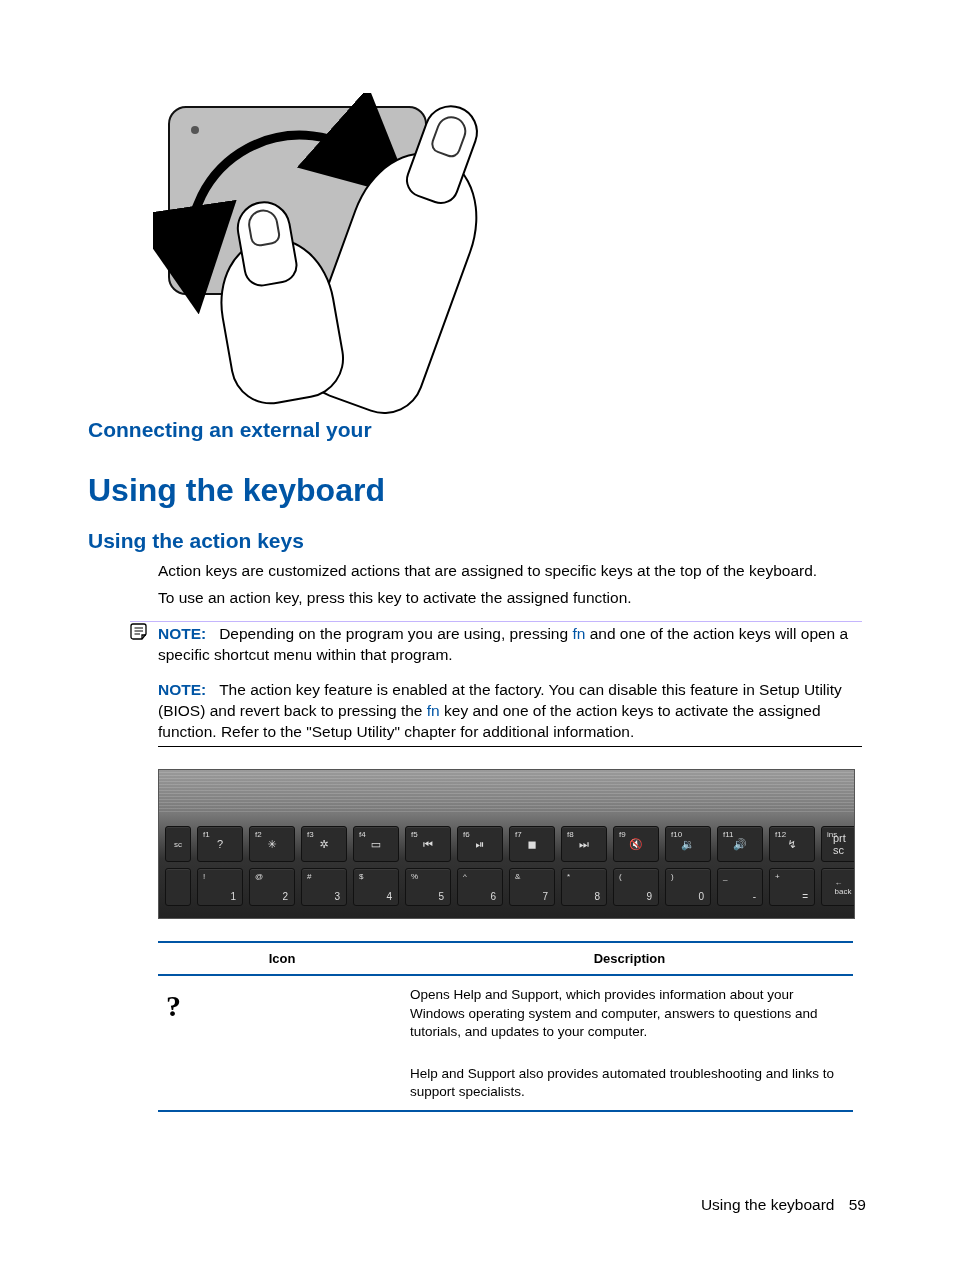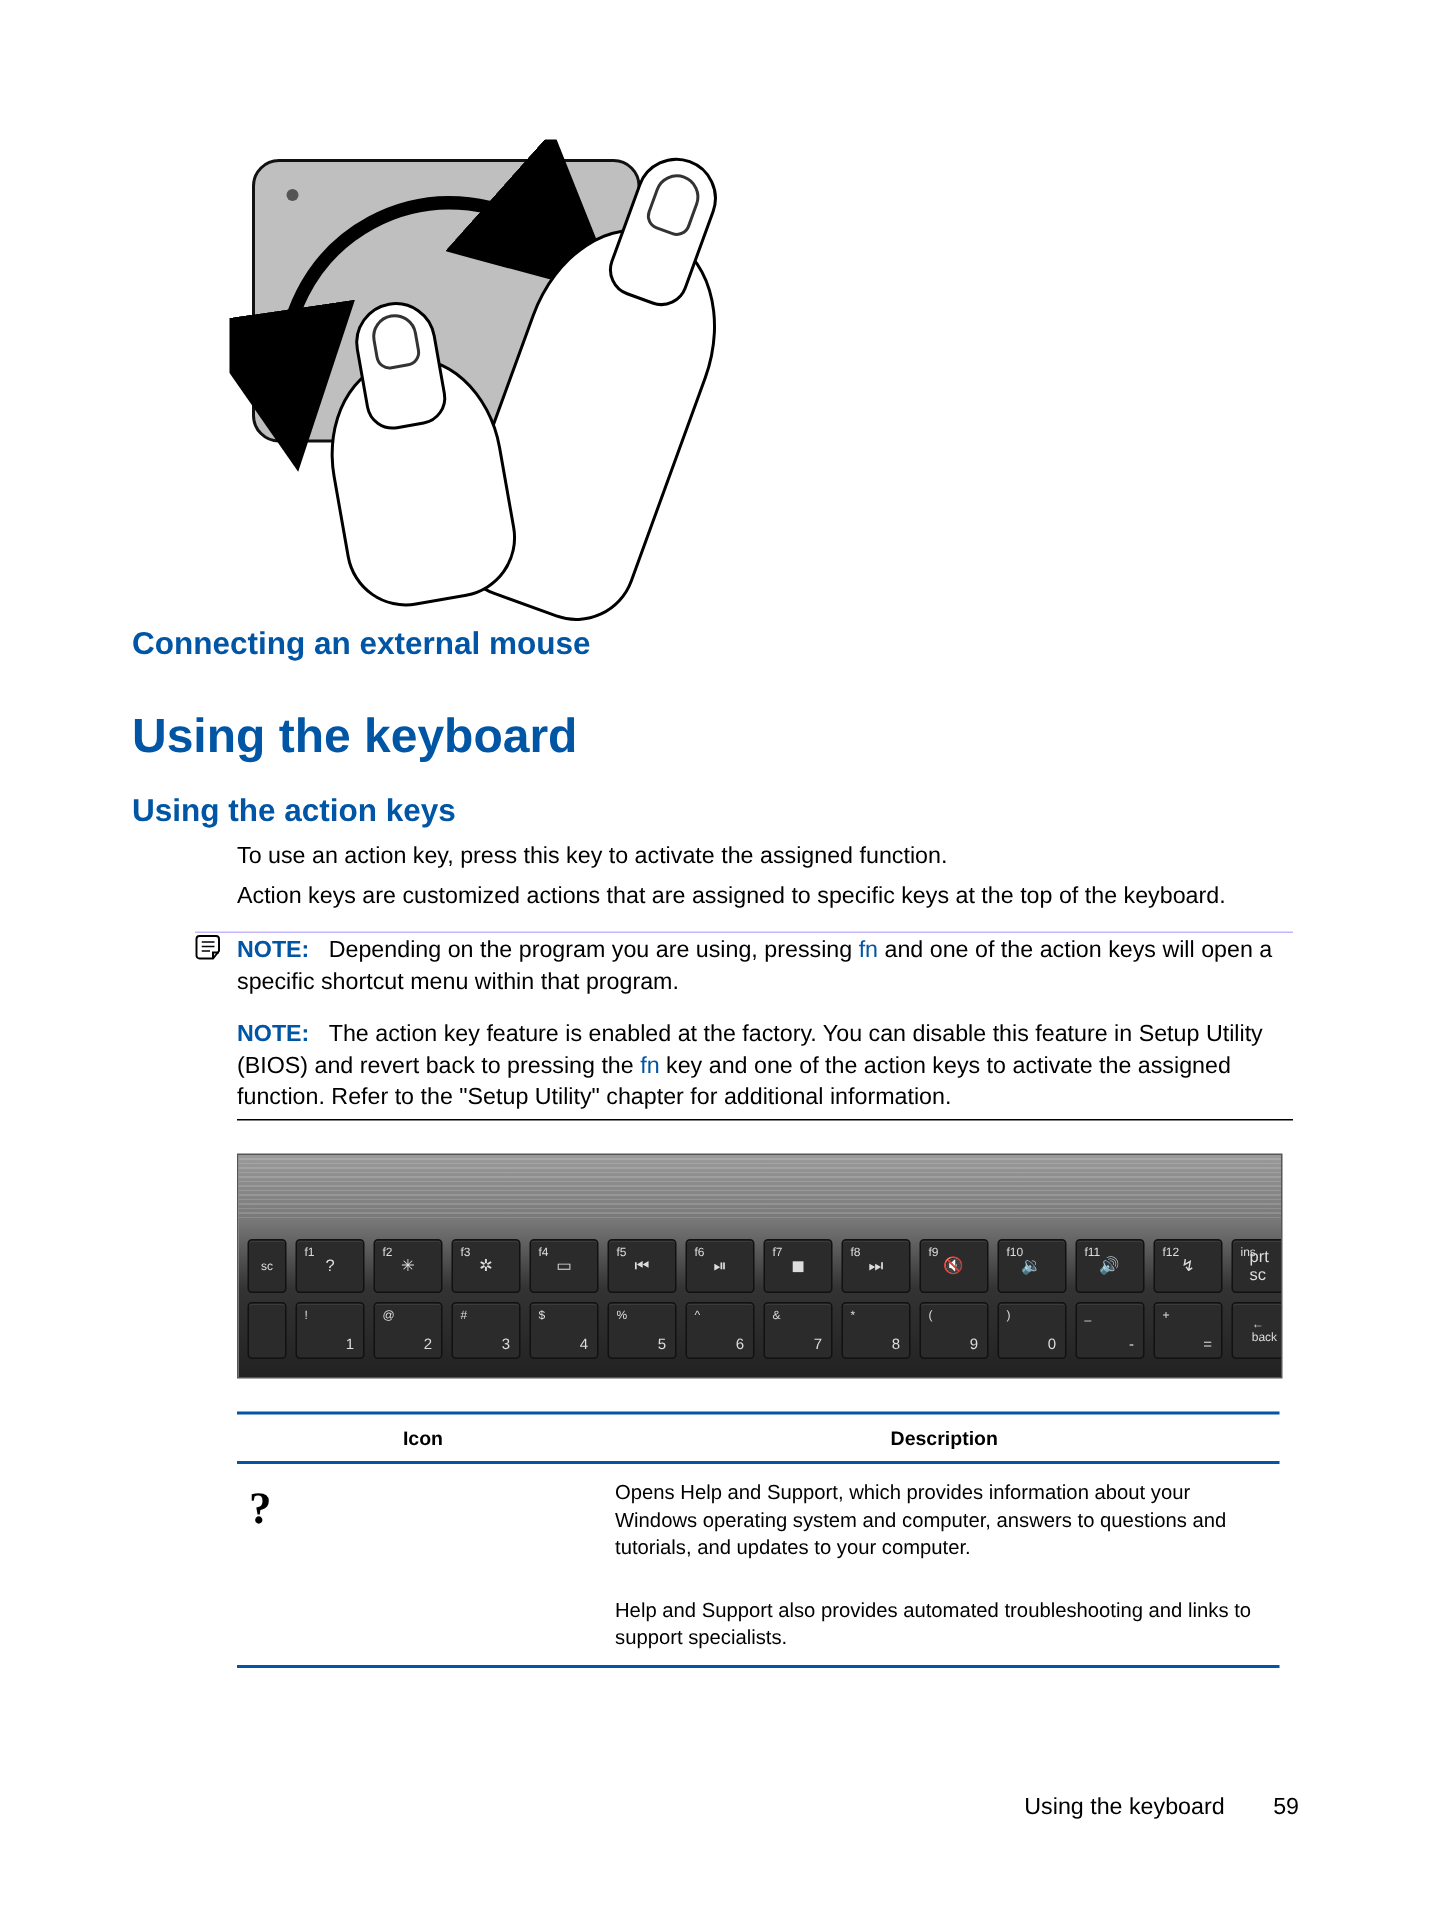--- a/index.html
+++ b/index.html
@@ -251,21 +251,21 @@
     margin-top: 24px;
   }
 
   .footer {
     position: absolute;
     bottom: 56px;
     right: 88px;
     font-size: 15.5px;
   }
   .footer .pg {
-    margin-left: 28px;
+    margin-left: 10px;
   }
 </style>
 </head>
 <body>
 
 <div class="page">
 
   <div class="touchpad-illustr">
     <div class="touchpad-rect"></div>
     <div class="touchpad-dot"></div>
@@ -278,27 +278,27 @@
           <path d="M0,0 L12,6 L0,12 Z" fill="#000"></path>
         </marker>
       </defs>
       <path d="M 38 168 A 110 110 0 0 1 220 70" stroke="#000" stroke-width="9" fill="none" marker-start="url(#ah2)" marker-end="url(#ah1)"></path>
     </svg>
     <div class="pivot-circle"></div>
     <div class="finger-2"></div>
     <div class="finger-1"></div>
   </div>
 
-  <div class="h2-blue">Connecting an external mouse</div>
+  <div class="h2-blue">Connecting an external your</div>
 
   <div class="h1-blue">Using the keyboard</div>
 
   <div class="h2-blue">Using the action keys</div>
+  <p class="body-p">Action keys are customized actions that are assigned to specific keys at the top of the keyboard.</p>
   <p class="body-p">To use an action key, press this key to activate the assigned function.</p>
-  <p class="body-p">Action keys are customized actions that are assigned to specific keys at the top of the keyboard.</p>
 
   <div class="note-block">
     <span class="note-icon">
       <svg width="20" height="18" viewBox="0 0 20 18">
         <path d="M3 1 h11 a2 2 0 0 1 2 2 v8 l-4 5 h-9 a2 2 0 0 1 -2 -2 v-11 a2 2 0 0 1 2 -2 z" fill="none" stroke="#000" stroke-width="1.3"></path>
         <path d="M12 16 v-4 h4" fill="none" stroke="#000" stroke-width="1.3"></path>
         <line x1="4.5" y1="5" x2="13" y2="5" stroke="#000" stroke-width="1"></line>
         <line x1="4.5" y1="8" x2="13" y2="8" stroke="#000" stroke-width="1"></line>
         <line x1="4.5" y1="11" x2="10" y2="11" stroke="#000" stroke-width="1"></line>
       </svg>

